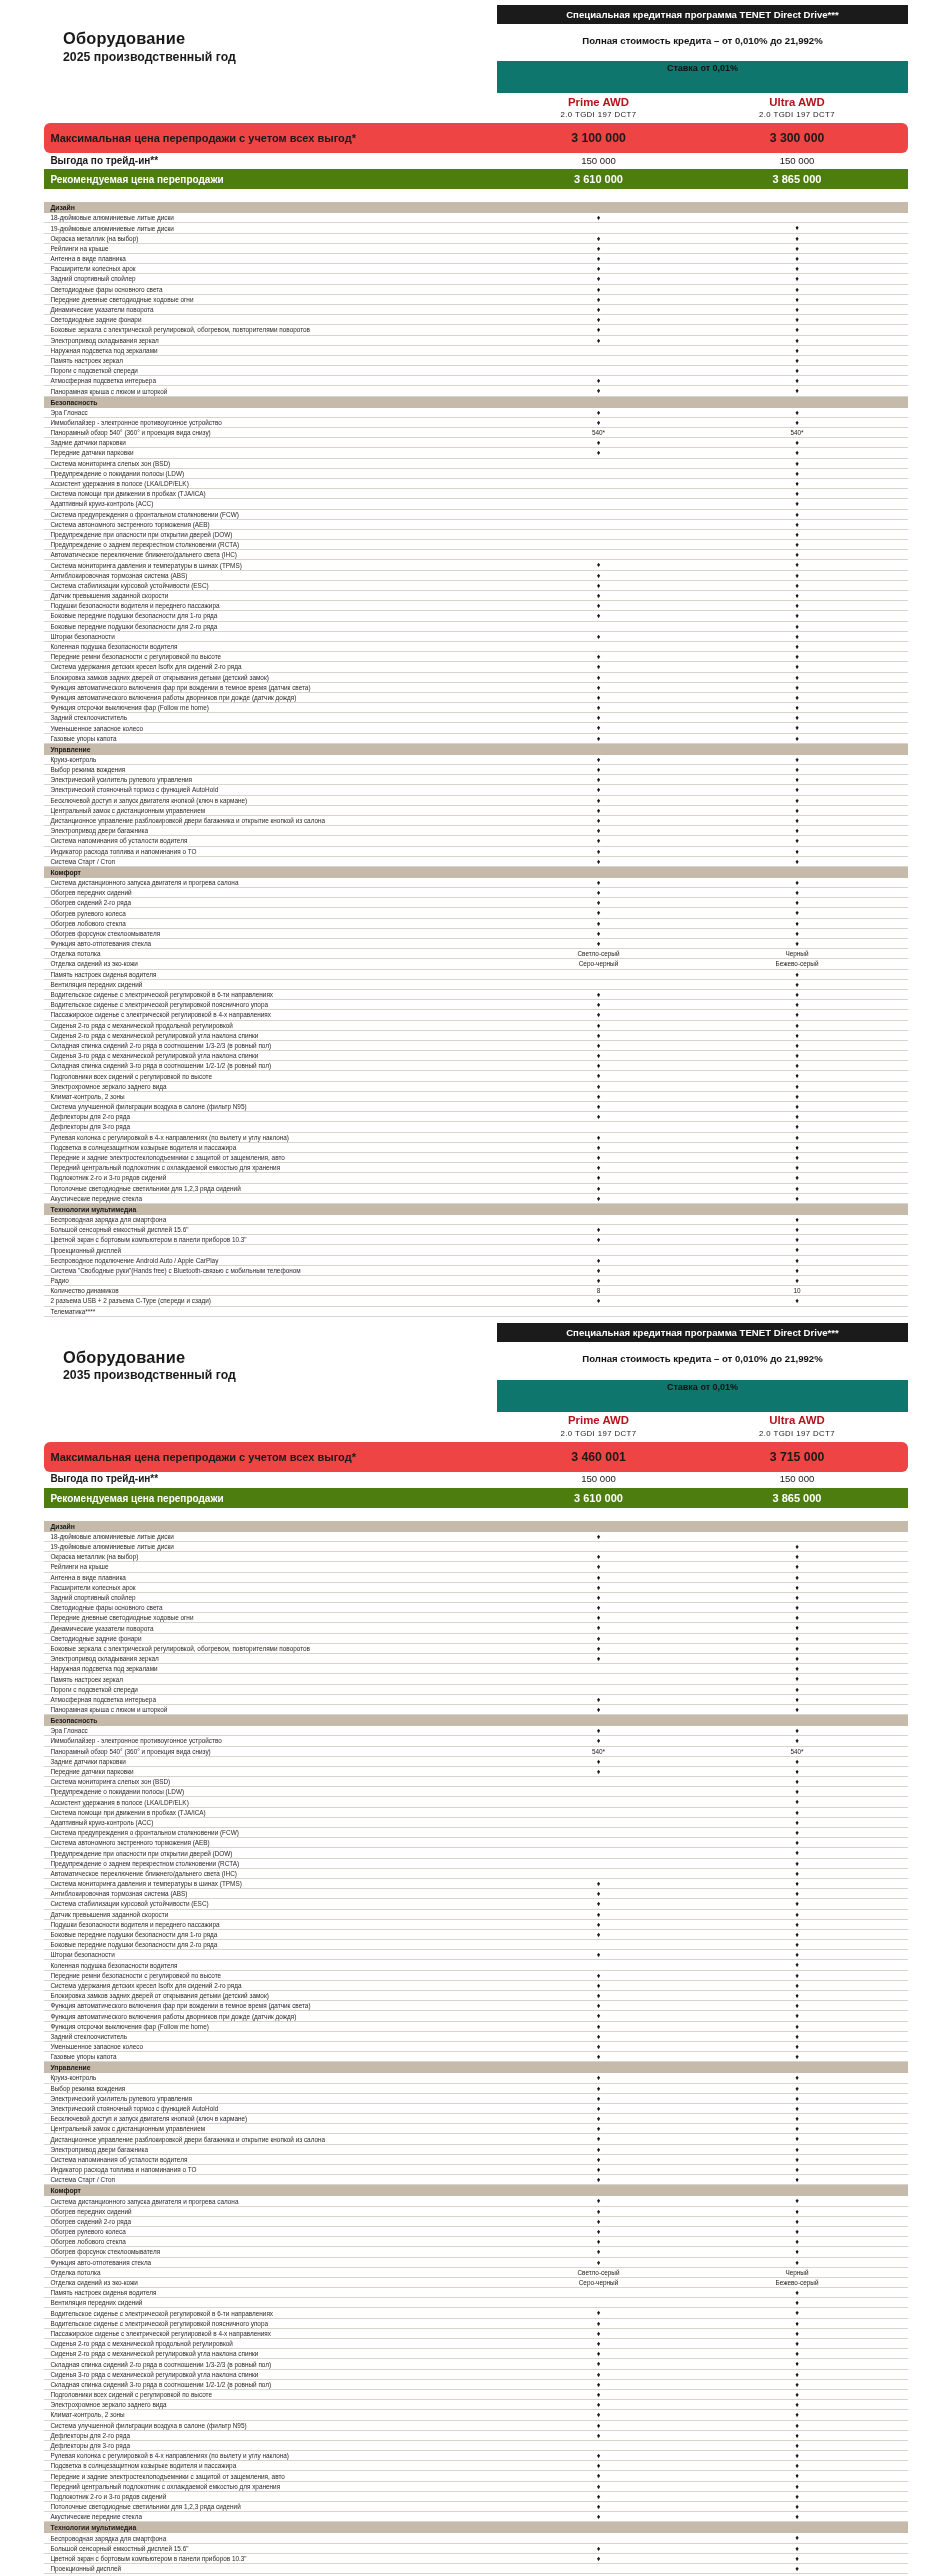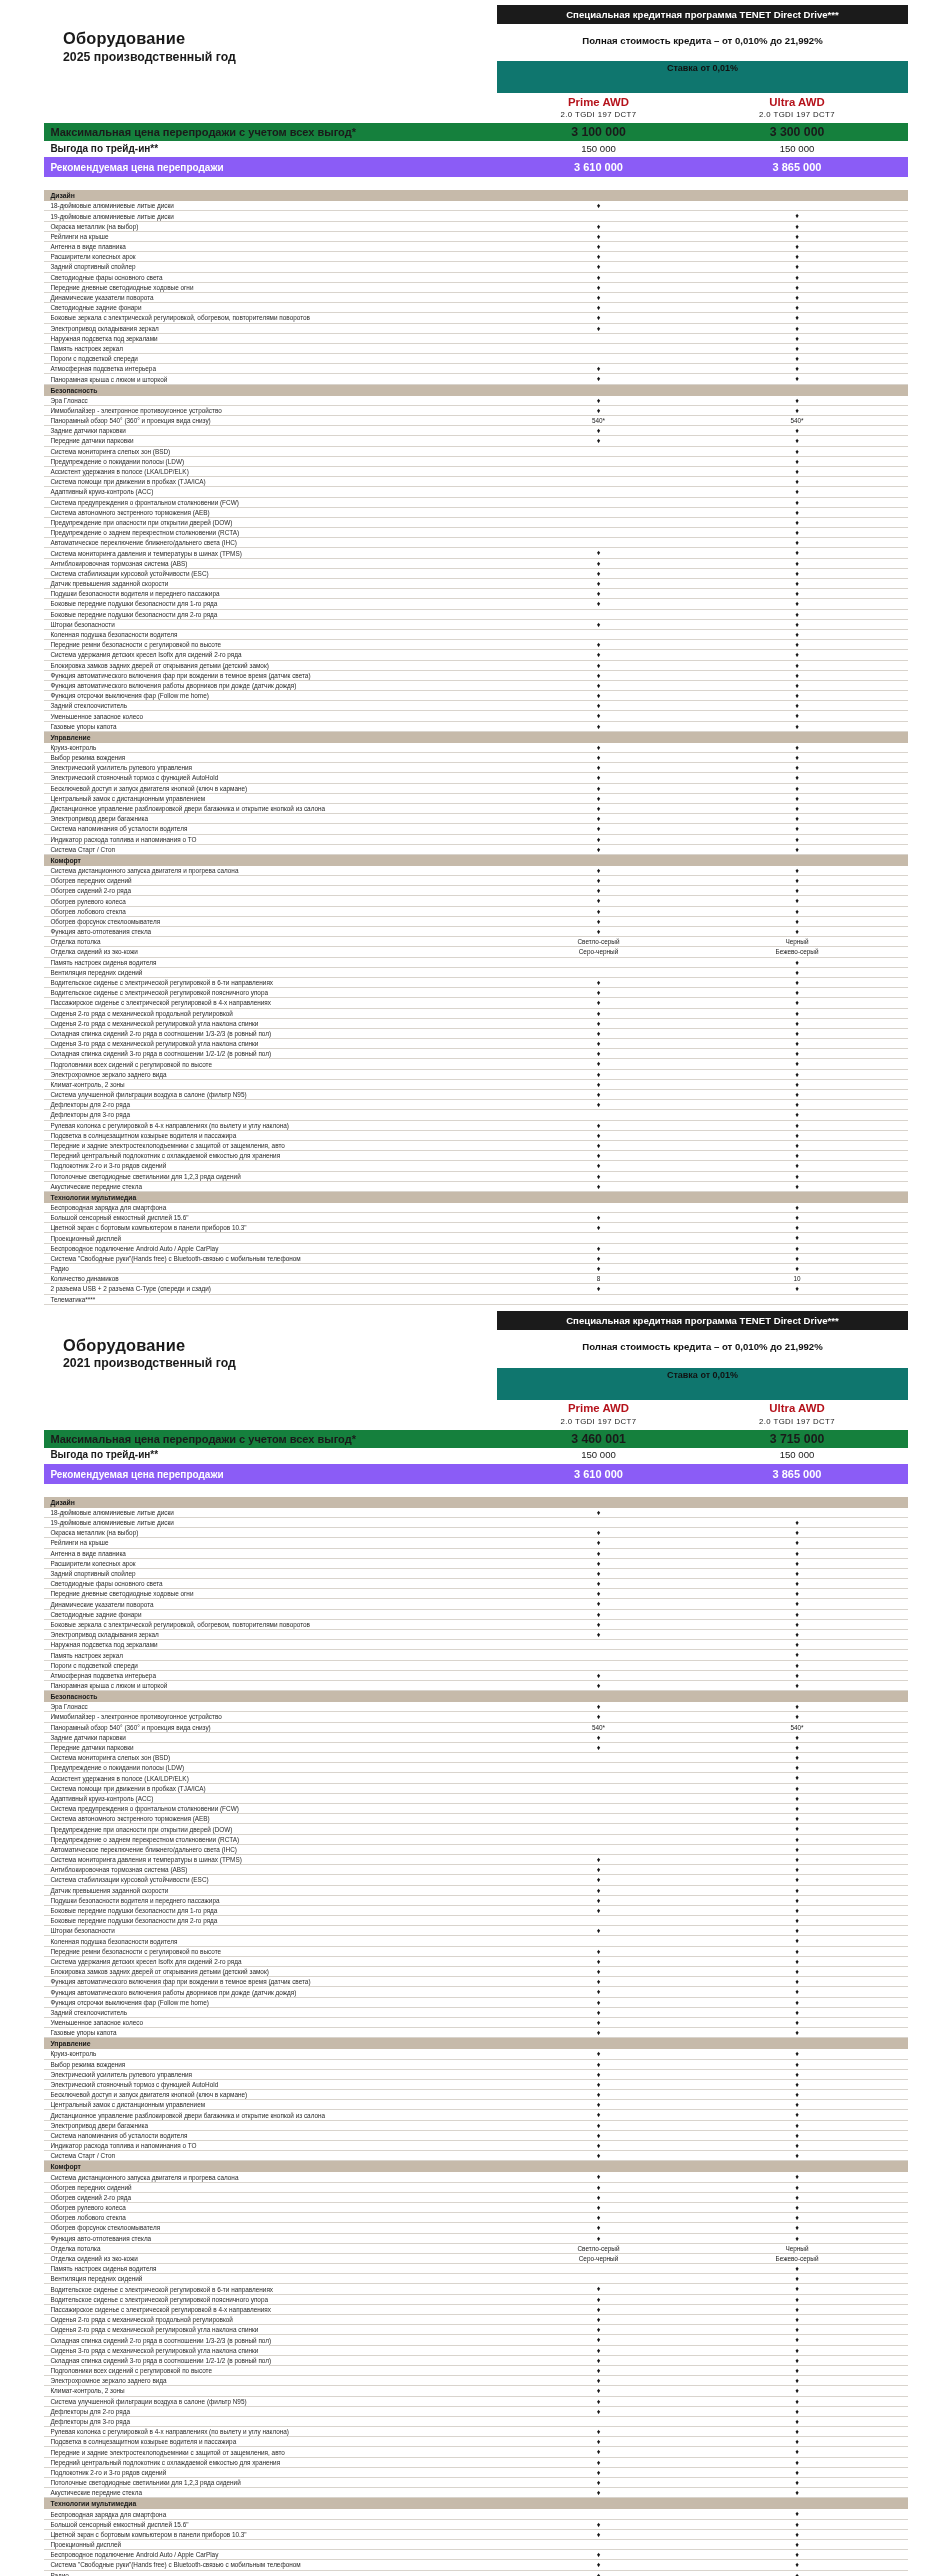--- a/index.html
+++ b/index.html
@@ -13,27 +13,27 @@
   .title-left .t1{font-size:16.4px;font-weight:800;letter-spacing:0.2px;}
   .title-left .t2{font-size:12.3px;font-weight:bold;margin-top:1.8px;}
   .grid{display:flex;margin-left:44px;width:864px;box-sizing:border-box;}
   .cl{width:467px;box-sizing:border-box;padding-left:6.4px;}
   .c1{width:175px;text-align:center;}
   .c2{width:222px;text-align:center;}
   .colheads{margin-top:2.7px;}
   .colheads .c1,.colheads .c2{color:#b5121b;font-weight:bold;font-size:11.4px;line-height:13.7px;}
   .engines .c1,.engines .c2{font-size:7.8px;letter-spacing:0.4px;color:#222;line-height:11px;}
   .price-row{align-items:center;}
-  .pr-beige{background:#15803d;height:18px;margin-top:2.7px;}
+  .pr-beige{background:#ef4444;height:30px;margin-top:2.7px;border-radius:6px;}
   .pr-beige .cl{font-size:11px;font-weight:bold;}
   .pr-beige .c1,.pr-beige .c2{font-size:12.3px;font-weight:700;}
   .pr-white{height:14.6px;}
   .pr-white .cl{font-size:10px;font-weight:bold;}
   .pr-white .c1,.pr-white .c2{font-size:9.6px;}
-  .pr-black{background:#8b5cf6;color:#fff;height:20px;margin-top:1.8px;}
+  .pr-black{background:#4d7c0f;color:#fff;height:20px;margin-top:1.8px;}
   .pr-black .cl{font-size:10px;font-weight:bold;}
   .pr-black .c1,.pr-black .c2{font-size:11px;font-weight:bold;}
   .features{margin:12.8px 0 0 44px;width:864px;}
   .sec-header{background:#c6baaa;height:11px;line-height:11px;font-size:6.8px;font-weight:bold;padding-left:6.4px;box-sizing:border-box;}
   .f-row{display:flex;height:10.2px;box-sizing:border-box;border-bottom:0.9px solid #d9d4cd;align-items:center;}
   .f-row .cl{font-size:6.4px;color:#2a2a2a;line-height:9px;white-space:nowrap;overflow:hidden;}
   .f-row .c1,.f-row .c2{font-size:6.4px;color:#1a1a1a;line-height:9px;}
   .f-row .diamond{font-size:7.3px;line-height:8.2px;}
   .footnotes{margin:7.3px 0 0 50px;width:822px;}
   .footnotes p{margin:0 0 1.4px 0;font-size:3.1px;line-height:3.8px;color:#444;}
@@ -601,21 +601,21 @@
         <div class="cl">Телематика****</div>
         <div class="c1"></div>
         <div class="c2"></div>
       </div>
     </div>
 </div>
 
 <div class="block" style="margin-top:1.8px;">
   <div class="title-left">
     <div class="t1">Оборудование</div>
-    <div class="t2">2021 производственный год</div>
+    <div class="t2">2035 производственный год</div>
   </div>
   <div class="head-right">
     <div class="bar-black">Специальная кредитная программа TENET Direct Drive***</div>
     <div class="full-cost">Полная стоимость кредита – от 0,010% до 21,992%</div>
     <div class="bar-beige">Ставка от 0,01%</div>
   </div>
   <div class="grid colheads">
     <div class="cl"></div>
     <div class="c1">Prime AWD</div>
     <div class="c2">Ultra AWD</div>

